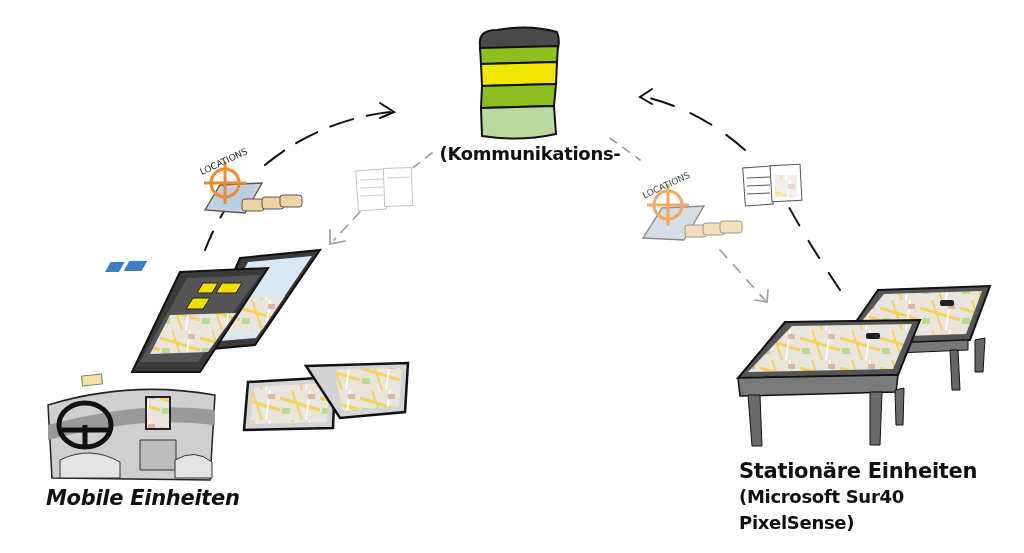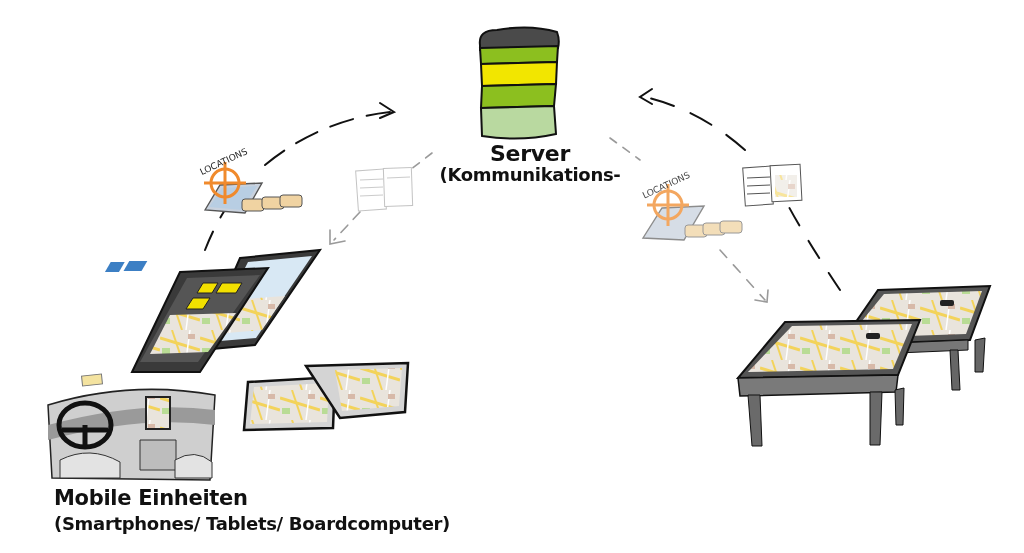--- a/index.html
+++ b/index.html
@@ -2,21 +2,21 @@
 <html><head>
 <meta charset="utf-8">
 <style>
   html, body { margin:0; padding:0; background:#ffffff; }
   body { width:1024px; height:553px; position:relative; overflow:hidden; font-family:"DejaVu Sans", sans-serif; }
   .abs { position:absolute; }
   .label-title { font-weight:bold; color:#111; font-size:21px; letter-spacing:-0.3px; }
   .label-sub { font-weight:bold; color:#111; font-size:18px; letter-spacing:-0.3px; }
   #server-label { left:420px; top:143px; width:220px; text-align:center; line-height:21px; }
   #server-label .label-title { font-size:22px; }
-  #mobile-label { left:54px; top:485px; line-height:26px; }
+  #mobile-label { left:46px; top:485px; line-height:26px;font-style:italic; }
   #stationary-label { left:739px; top:458px; line-height:26px; }
   svg.scene { position:absolute; left:0; top:0; }
 </style>
 </head>
 <body>
 
 <svg class="scene" width="1024" height="553" viewBox="0 0 1024 553">
   <defs>
     <pattern id="mapPat" width="40" height="30" patternUnits="userSpaceOnUse">
       <rect width="40" height="30" fill="#e9e4dc"></rect>
@@ -145,23 +145,23 @@
     <path d="M792 326 L912 324 L893 369 L748 372 Z" fill="url(#mapPat)"></path>
     <rect x="866" y="333" width="14" height="6" rx="2" fill="#222"></rect>
     <path d="M738 378 L898 375 L896 392 L740 396 Z" fill="#7a7a7a" stroke="#111" stroke-width="1.5"></path>
     <path d="M748 395 L760 395 L762 446 L752 446 Z" fill="#6a6a6a" stroke="#111"></path>
     <path d="M870 392 L882 392 L880 445 L870 445 Z" fill="#6a6a6a" stroke="#111"></path>
     <path d="M895 390 L904 388 L903 425 L896 425 Z" fill="#6a6a6a" stroke="#111"></path>
   </g>
 </svg>
 
 <div id="server-label" class="abs">
-  <div class="label-title">Server</div>
   <div class="label-sub">(Kommunikations-</div>
 </div>
 
 <div id="mobile-label" class="abs">
   <div class="label-title">Mobile Einheiten</div>
-  <div class="label-sub">(Smartphones/ Tablets/ Boardcomputer)</div>
 </div>
 
 <div id="stationary-label" class="abs">
+  <div class="label-title">Stationäre Einheiten</div>
+  <div class="label-sub">(Microsoft Sur40 PixelSense)</div>
 </div>
 
 </body></html>

